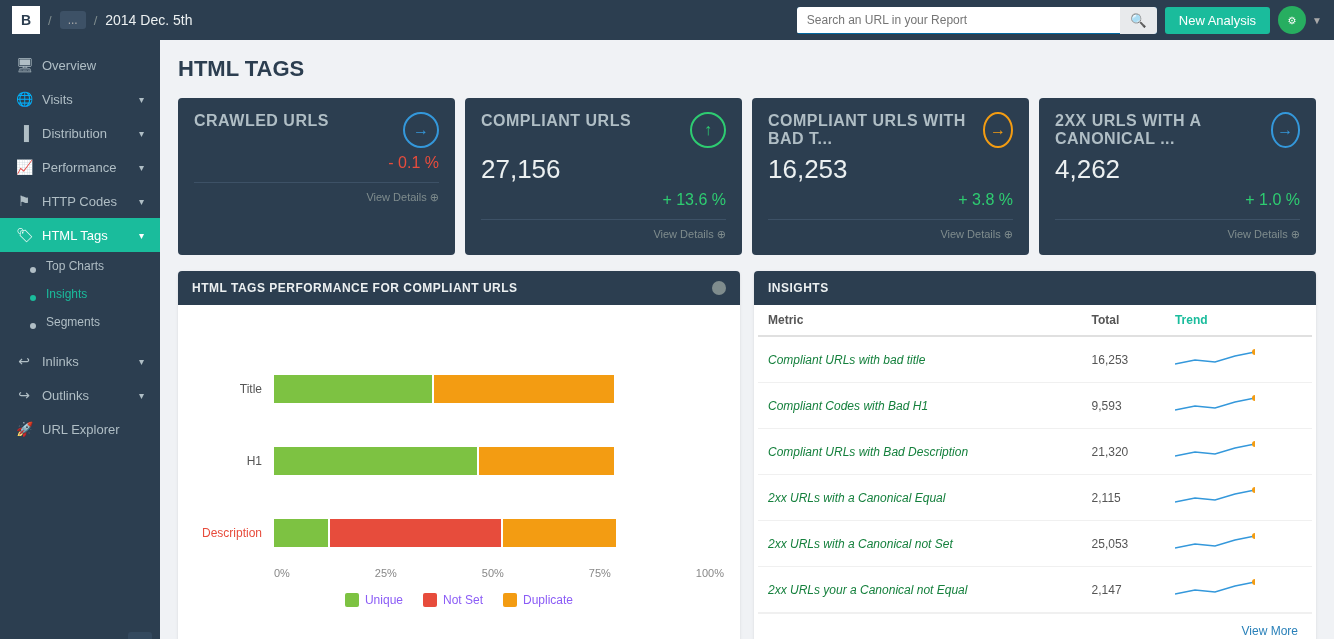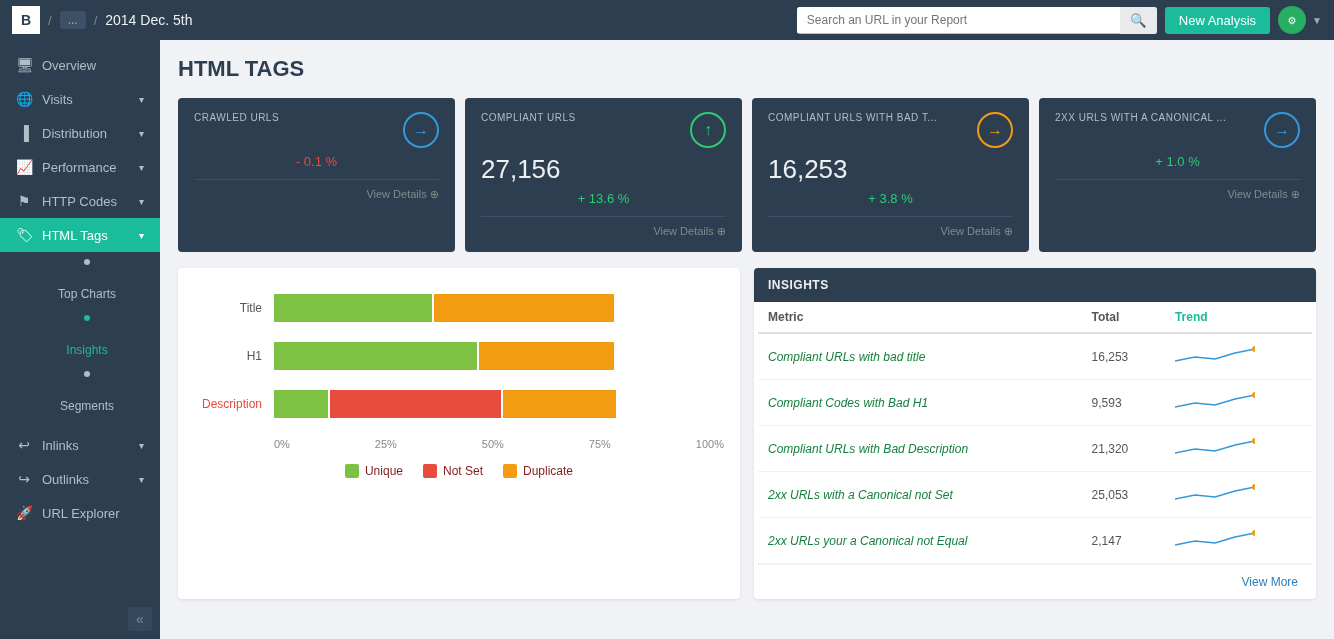--- a/index.html
+++ b/index.html
@@ -12,21 +12,21 @@
     }
     .topbar-logo {
       background: #fff; color: #2c3e50; font-weight: bold; font-size: 14px;
       width: 28px; height: 28px; display: flex; align-items: center; justify-content: center;
     }
     .topbar-sep { color: #7f8c8d; }
     .topbar-breadcrumb { background: #3d5166; color: #aaa; padding: 2px 8px; border-radius: 3px; font-size: 12px; }
     .topbar-date { color: #ecf0f1; font-size: 14px; font-weight: 500; }
     .topbar-search {
       margin-left: auto; display: flex; align-items: center;
-      background: #5eead4; border-radius: 3px; overflow: hidden; flex: 0 0 360px;
+      background: #0369a1; border-radius: 3px; overflow: hidden; flex: 0 0 360px;
     }
     .topbar-search input {
       border: none; outline: none; padding: 6px 10px; font-size: 12px; flex: 1; color: #555;
     }
     .topbar-search-btn {
       background: #e8eaec; border: none; cursor: pointer; padding: 6px 10px; color: #666;
     }
     .topbar-new-analysis {
       background: #1abc9c; color: #fff; border: none; border-radius: 3px;
       padding: 6px 14px; font-size: 13px; cursor: pointer; white-space: nowrap;
@@ -49,22 +49,22 @@
       display: flex; flex-direction: column; padding-top: 8px;
     }
     .sidebar-item {
       display: flex; align-items: center; gap: 10px; padding: 9px 16px;
       color: #b0bec5; cursor: pointer; font-size: 13px; position: relative;
     }
     .sidebar-item.active { background: #1abc9c; color: #fff; }
     .sidebar-item .icon { width: 16px; text-align: center; font-size: 14px; }
     .sidebar-item .chevron { margin-left: auto; font-size: 10px; }
     .sidebar-sub-item {
-      display: flex; align-items: center; gap: 22px; padding: 7px 16px 7px 30px;
-      color: #b0bec5; cursor: pointer; font-size: 12px; flex-direction: column;
+      display: flex; align-items: flex-end; gap: 10px; padding: 7px 16px 7px 30px;
+      color: #b0bec5; cursor: pointer; font-size: 12px;
     }
     .sidebar-sub-item.active { color: #1abc9c; }
     .sidebar-sub-item .dot { width: 6px; height: 6px; border-radius: 50%; background: currentColor; flex-shrink: 0; }
     .sidebar-collapse {
       margin-top: auto; padding: 8px 0; text-align: right; padding-right: 8px;
     }
     .collapse-btn {
       background: #34495e; border: none; color: #7f8c8d; cursor: pointer;
       width: 24px; height: 24px; border-radius: 3px; font-size: 14px;
     }
@@ -73,27 +73,27 @@
     .main { flex: 1; padding: 16px 18px; overflow: auto; }
     .page-title { font-size: 22px; font-weight: 600; color: #2c3e50; margin-bottom: 16px; }
 
     
     .stat-cards { display: grid; grid-template-columns: repeat(4, 1fr); gap: 10px; margin-bottom: 16px; }
     .stat-card {
       background: #2c3e50; border-radius: 4px; padding: 14px 16px; color: #fff;
       display: flex; flex-direction: column; gap: 6px; position: relative;
     }
     .stat-card-header { display: flex; align-items: flex-start; justify-content: space-between; }
-    .stat-card-title { font-size: 10px; font-weight: 400; letter-spacing: 0.5px; color: #b0bec5; text-transform: uppercase; }
+    .stat-card-title { font-size: 16px; font-weight: 700; letter-spacing: 0.5px; color: #b0bec5; text-transform: uppercase; }
     .stat-card-icon {
       width: 36px; height: 36px; border-radius: 50%; border: 2px solid;
       display: flex; align-items: center; justify-content: center; font-size: 16px;
     }
     .stat-card-value { font-size: 26px; font-weight: 300; color: #ecf0f1; }
-    .stat-card-change { font-size: 13px; text-align: center; }
+    .stat-card-change { font-size: 16px; text-align: right; }
     .stat-card-change.negative { color: #e74c3c; }
     .stat-card-change.positive { color: #2ecc71; }
     .stat-card-footer {
       border-top: 1px solid #3d5166; padding-top: 8px; margin-top: 4px;
       font-size: 11px; color: #7f8c8d; text-align: right; cursor: pointer;
     }
 
     
     .bottom-panels { display: grid; grid-template-columns: 1fr 1fr; gap: 14px; }
 
@@ -107,40 +107,40 @@
       font-size: 12px; font-weight: 600; letter-spacing: 0.5px; text-transform: uppercase;
       display: flex; align-items: center; justify-content: space-between;
     }
     .panel-header-dot {
       width: 14px; height: 14px; border-radius: 50%; background: #7f8c8d;
     }
     .panel-body { padding: 16px; }
 
     
     .chart-container { padding: 10px 0; }
-    .chart-row { display: flex; align-items: center; margin-bottom: 20px; }
+    .chart-row { display: flex; align-items: center; margin-bottom: 20px; margin-top: 44px; }
     .chart-label {
       width: 80px; text-align: right; padding-right: 12px;
       font-size: 12px; color: #555; flex-shrink: 0;
     }
     .chart-label.red { color: #e74c3c; }
     .chart-bars { flex: 1; display: flex; height: 28px; gap: 2px; }
     .chart-bar { height: 100%; }
     .bar-green { background: #7dc242; }
     .bar-red { background: #e74c3c; }
     .bar-orange { background: #f39c12; }
 
     .chart-x-axis {
       display: flex; justify-content: space-between; padding-left: 80px;
       padding-right: 0; margin-top: 8px; font-size: 11px; color: #888;
     }
     .chart-legend {
       display: flex; gap: 20px; justify-content: center; margin-top: 14px;
     }
-    .legend-item { display: flex; align-items: flex-end; gap: 6px; font-size: 12px; color: #7f1d1d; }
+    .legend-item { display: flex; align-items: flex-end; gap: 6px; font-size: 12px; color: #8b5cf6; }
     .legend-color { width: 14px; height: 14px; border-radius: 2px; }
 
     
     .insights-table { width: 100%; border-collapse: collapse; }
     .insights-table th {
       text-align: left; font-size: 12px; font-weight: 600; color: #555;
       padding: 8px 10px; border-bottom: 2px solid #e0e0e0;
     }
     .insights-table th.trend-col { color: #1abc9c; }
     .insights-table td {
@@ -274,31 +274,36 @@
         <div class="stat-card-footer">
           <span>View Details</span> ⊕
         </div>
       </div>
 
       <div class="stat-card">
         <div class="stat-card-header">
           <span class="stat-card-title">2XX URLS WITH A CANONICAL ...</span>
           <div class="stat-card-icon" style="border-color:#3498db; color:#3498db;">→</div>
         </div>
+        <div class="stat-card-value">4,262</div>
         <div class="stat-card-change positive">+ 1.0 %</div>
         <div class="stat-card-footer">
           <span>View Details</span> ⊕
         </div>
       </div>
 
     </div>
 
     <div class="bottom-panels">
 
       <div class="panel">
+        <div class="panel-header">
+          <span>HTML TAGS PERFORMANCE FOR COMPLIANT URLS</span>
+          <div class="panel-header-dot"></div>
+        </div>
         <div class="panel-body">
           <div class="chart-container">
 
             <div class="chart-row">
               <div class="chart-label">Title</div>
               <div class="chart-bars">
                 <div class="chart-bar bar-green" style="width:35%"></div>
                 <div class="chart-bar bar-orange" style="width:40%"></div>
               </div>
             </div>
@@ -378,20 +383,28 @@
                 </tr>
                 <tr>
                   <td class="metric-col">Compliant URLs with Bad Description</td>
                   <td class="total-col">21,320</td>
                   <td><svg width="80" height="24">
                       <polyline points="0,18 20,14 40,16 60,10 80,6" fill="none" stroke="#3498db" stroke-width="1.5"></polyline>
                       <circle cx="80" cy="6" r="3" fill="#f39c12"></circle>
                     </svg></td>
                 </tr>
                 <tr>
+                  <td class="metric-col">2xx URLs with a Canonical Equal</td>
+                  <td class="total-col">2,115</td>
+                  <td><svg width="80" height="24">
+                      <polyline points="0,18 20,14 40,16 60,10 80,6" fill="none" stroke="#3498db" stroke-width="1.5"></polyline>
+                      <circle cx="80" cy="6" r="3" fill="#f39c12"></circle>
+                    </svg></td>
+                </tr>
+                <tr>
                   <td class="metric-col">2xx URLs with a Canonical not Set</td>
                   <td class="total-col">25,053</td>
                   <td><svg width="80" height="24">
                       <polyline points="0,18 20,14 40,16 60,10 80,6" fill="none" stroke="#3498db" stroke-width="1.5"></polyline>
                       <circle cx="80" cy="6" r="3" fill="#f39c12"></circle>
                     </svg></td>
                 </tr>
                 <tr>
                   <td class="metric-col">2xx URLs your a Canonical not Equal</td>
                   <td class="total-col">2,147</td>

